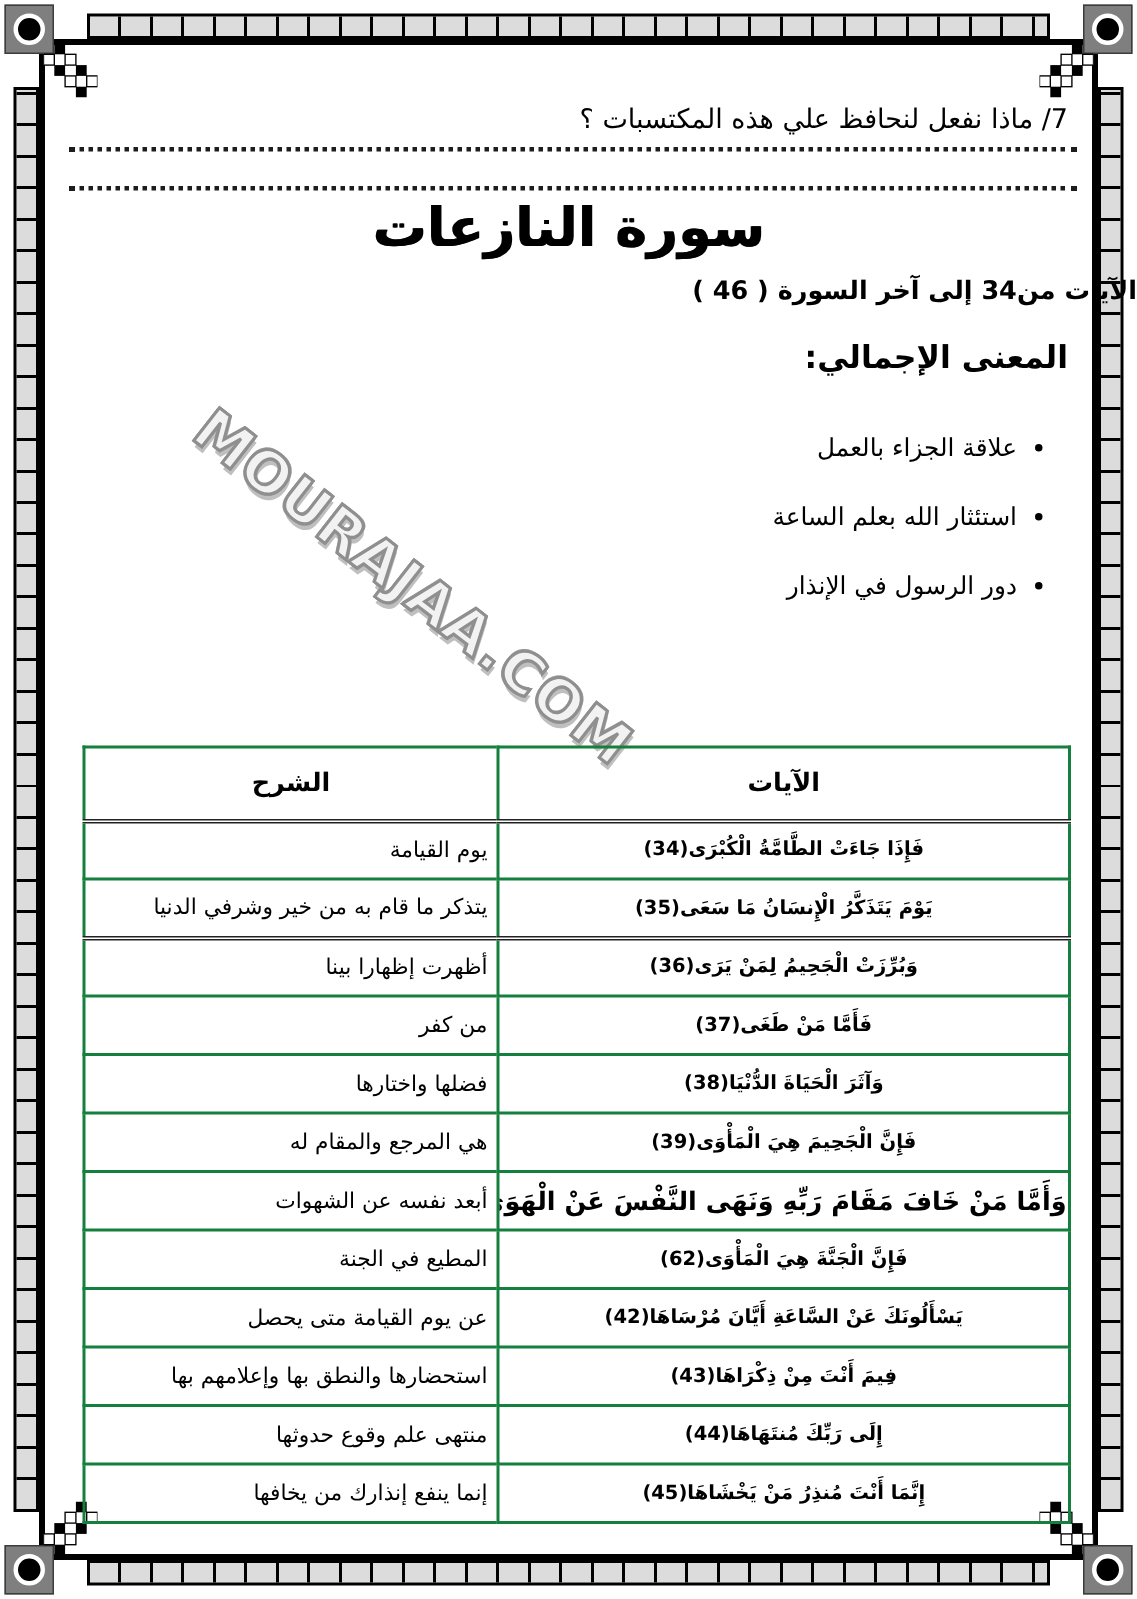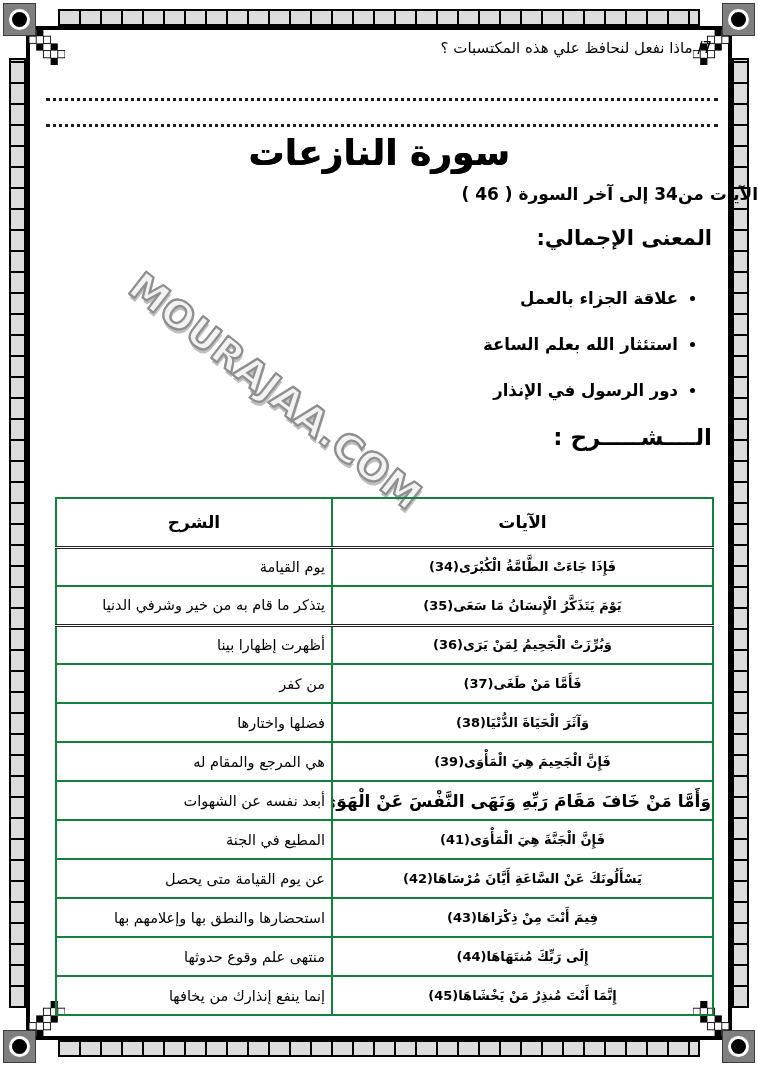--- a/index.html
+++ b/index.html
@@ -20,35 +20,35 @@
   .corner.tl{left:3px; top:3px;}
   .corner.tr{right:3px; top:3px; transform:scaleX(-1);}
   .corner.bl{left:3px; bottom:3px; transform:scaleY(-1);}
   .corner.br{right:3px; bottom:3px; transform:scale(-1,-1);}
   .corner .cbox{position:absolute; left:0; top:0; width:33px; height:33px;
     background:#7f7f7f; border:1px solid #3c3c3c; box-sizing:border-box;}
   .corner .ccircle{position:absolute; left:6px; top:6px; width:15px; height:15px;
     border-radius:50%; background:#000; border:3px solid #fff;}
   .corner svg{position:absolute; left:26px; top:26px;}
   
-  .question{position:absolute; top:36px; right:46px; direction:rtl;
-    font-size:15px; line-height:24px;}
+  .question{position:absolute; top:68px; right:46px; direction:rtl;
+    font-size:18px; line-height:24px;}
   .dots{position:absolute; left:46px; right:40px; height:12px;
     border-bottom:3px dotted #1d1d1d;}
   .dots-1{top:86px;} .dots-2{top:112px;}
   .doc-title{position:absolute; top:130px; left:0; width:100%; text-align:center;
     direction:rtl; font-size:36px; font-weight:bold; line-height:46px;
     text-shadow:0.6px 0 #000;}
   .doc-subtitle{position:absolute; top:184px; left:0; width:100%; text-align:right;
     direction:rtl; font-size:17px; font-weight:bold;}
   .h-meaning{position:absolute; top:226px; right:46px; direction:rtl;
     font-size:21px; font-weight:bold;text-align:right;}
   .bullets{position:absolute; top:288px; right:60px; margin:0; direction:rtl;
     padding:0 20px 0 0; list-style:disc; font-size:16.5px;}
-  .bullets li{margin-bottom:25px; line-height:21px;font-weight:bold;}
+  .bullets li{margin-bottom:25px; line-height:21px;}
   .watermark{position:absolute; left:148px; top:264px; direction:ltr;
     font-weight:800; font-size:38px; letter-spacing:1px; color:#f2f2f2;
     -webkit-text-stroke:2px #8f8f8f;
     text-shadow:-1px -1px 0 #9a9a9a, 1px -1px 0 #9a9a9a, -1px 1px 0 #9a9a9a,
                  1px 1px 0 #9a9a9a, 3px 3px 0 #bfbfbf;
     transform:rotate(38deg); transform-origin:0 0; white-space:nowrap;}
   .h-sharh{position:absolute; top:424px; right:46px; direction:rtl;
     font-size:23px; font-weight:bold;}
   
   .tbl-wrap{position:absolute; left:55px; top:497px; width:657px;}
@@ -140,21 +140,20 @@
 
   <div class="h-meaning">المعنى الإجمالي:</div>
   <ul class="bullets" id="bullet-list">
       <li>علاقة الجزاء بالعمل</li>
       <li>استئثار الله بعلم الساعة</li>
       <li>دور الرسول في الإنذار</li>
     </ul>
 
   <div class="watermark">MOURAJAA.COM</div>
 
-  <div class="h-sharh">الــــشـــــرح :</div>
 
   <div class="tbl-wrap">
     <table>
       <colgroup>
           <col class="c-verse">
           <col class="c-expl">
         </colgroup>
       <thead>
         <tr>
           <th>الآيات</th>
@@ -184,21 +183,21 @@
           </tr>
           <tr>
             <td class="verse">فَإِنَّ الْجَحِيمَ هِيَ الْمَأْوَى(39)</td>
             <td class="expl">هي المرجع والمقام له</td>
           </tr>
           <tr>
             <td class="verse long">وَأَمَّا مَنْ خَافَ مَقَامَ رَبِّهِ وَنَهَى النَّفْسَ عَنْ الْهَوَى(40)</td>
             <td class="expl">أبعد نفسه عن الشهوات</td>
           </tr>
           <tr>
-            <td class="verse">فَإِنَّ الْجَنَّةَ هِيَ الْمَأْوَى(41)</td>
+            <td class="verse">فَإِنَّ الْجَنَّةَ هِيَ الْمَأْوَى(62)</td>
             <td class="expl">المطيع في الجنة</td>
           </tr>
           <tr>
             <td class="verse">يَسْأَلُونَكَ عَنْ السَّاعَةِ أَيَّانَ مُرْسَاهَا(42)</td>
             <td class="expl">عن يوم القيامة متى يحصل</td>
           </tr>
           <tr>
             <td class="verse">فِيمَ أَنْتَ مِنْ ذِكْرَاهَا(43)</td>
             <td class="expl">استحضارها والنطق بها وإعلامهم بها</td>
           </tr>

